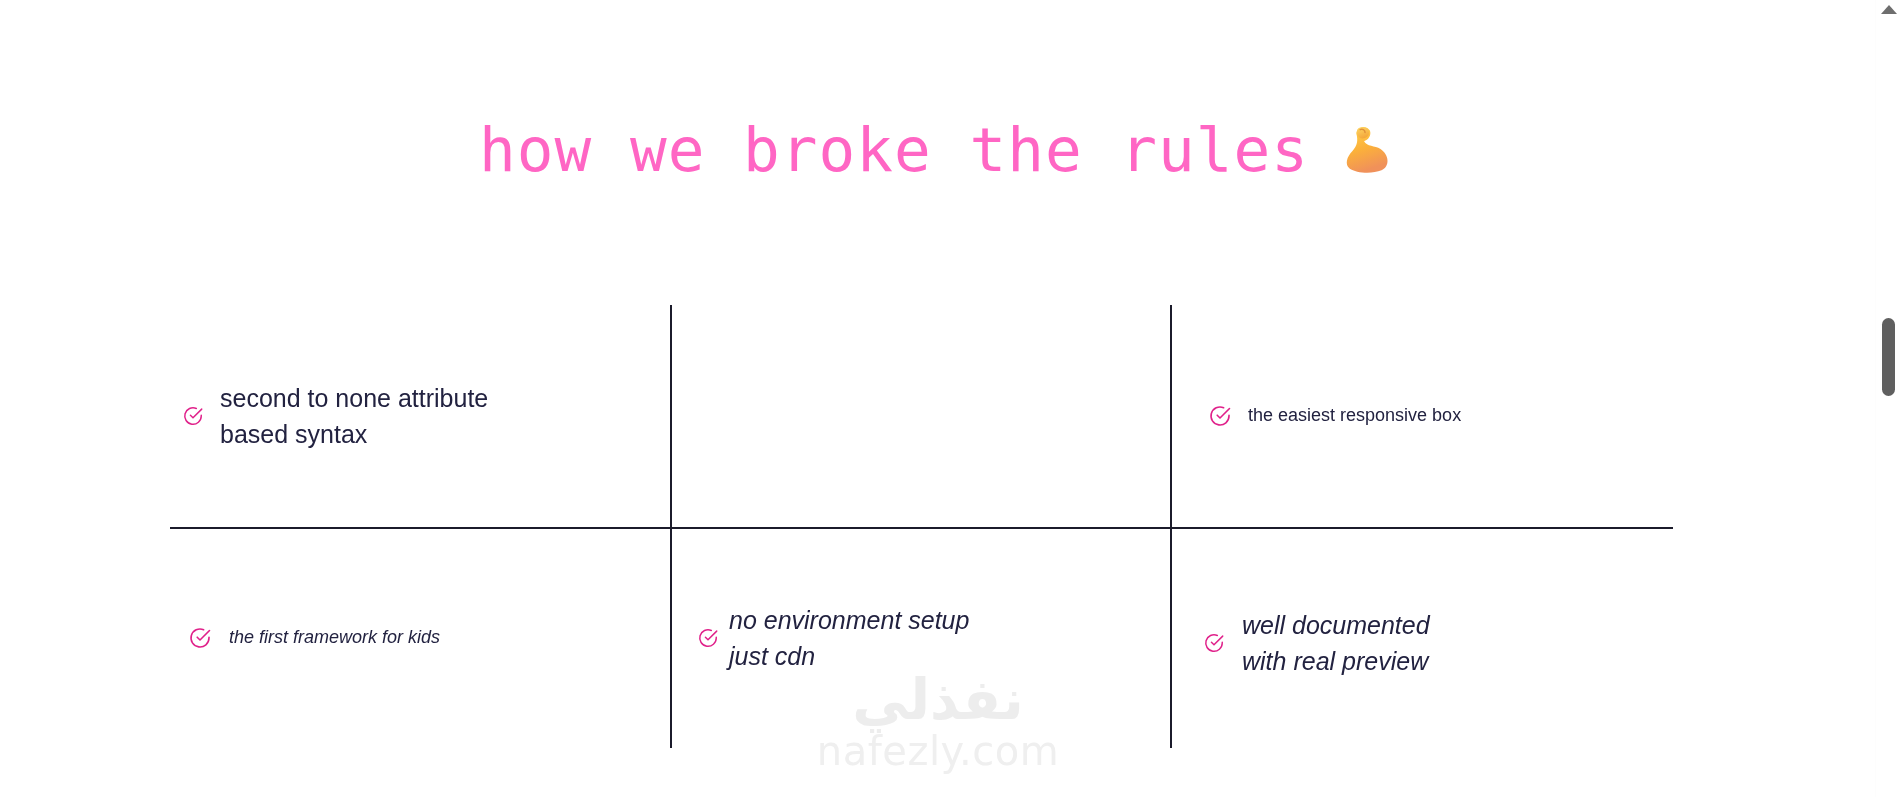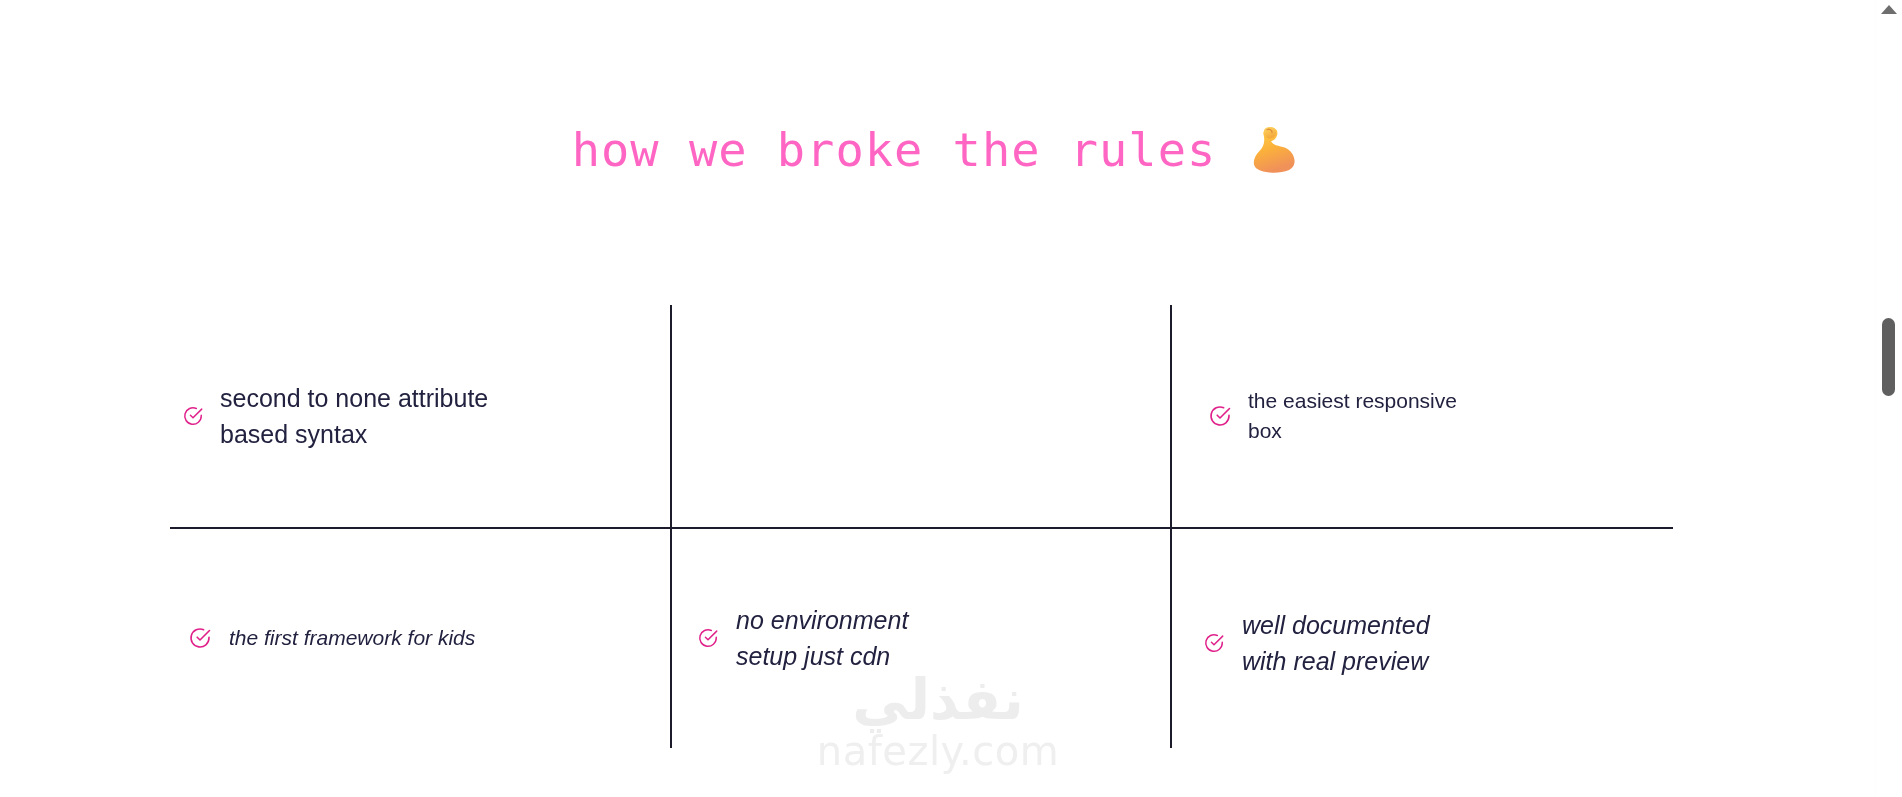--- a/index.html
+++ b/index.html
@@ -27,21 +27,21 @@
     top: 118px;
     left: 0;
     width: 1876px;
     display: flex;
     justify-content: center;
     align-items: center;
     gap: 26px;
   }
   .title-text {
     font-family: "DejaVu Sans Mono", "Liberation Mono", monospace;
-    font-size: 47px;
+    font-size: 61px;
     font-weight: 400;
     letter-spacing: 1px;
     color: #ff66c4;
     line-height: 1;
     white-space: nowrap;
   }
   .title-emoji {
     font-size: 50px;
     line-height: 1;
     display: inline-block;
@@ -105,30 +105,30 @@
     font-size: 25px;
     line-height: 1.44;
     font-weight: 400;
   }
 
   
   .s-sm .check-icon { width: 22px; height: 22px; }
   .s-sm .feature-text { font-size: 25px; }
 
   .s-md .check-icon { width: 24px; height: 24px; }
-  .s-md .feature-text { font-size: 21px; }
+  .s-md .feature-text { font-size: 18px; }
 
   .s-lg .check-icon { width: 31px; height: 31px; }
   .s-lg .feature-text { font-size: 26px; }
 
   .cell.c0.r0 .cell-inner { padding-left: 12px; gap: 16px; max-width: 340px; }
   .cell.c1.r0 .cell-inner { padding-left: 33px; gap: 17px; }
   .cell.c2.r0 .cell-inner { padding-left: 38px; gap: 16px; max-width: 330px; }
   .cell.c0.r1 .cell-inner { padding-left: 18px; gap: 17px; max-width: 330px; }
-  .cell.c1.r1 .cell-inner { padding-left: 27px; gap: 17px; max-width: 320px; }
+  .cell.c1.r1 .cell-inner { padding-left: 27px; gap: 10px; max-width: 320px; }
   .cell.c2.r1 .cell-inner { padding-left: 33px; gap: 17px; max-width: 320px; margin-top: 10px; }
 
   
   .watermark {
     position: absolute;
     left: 0;
     width: 1876px;
     top: 672px;
     display: flex;
     flex-direction: column;

